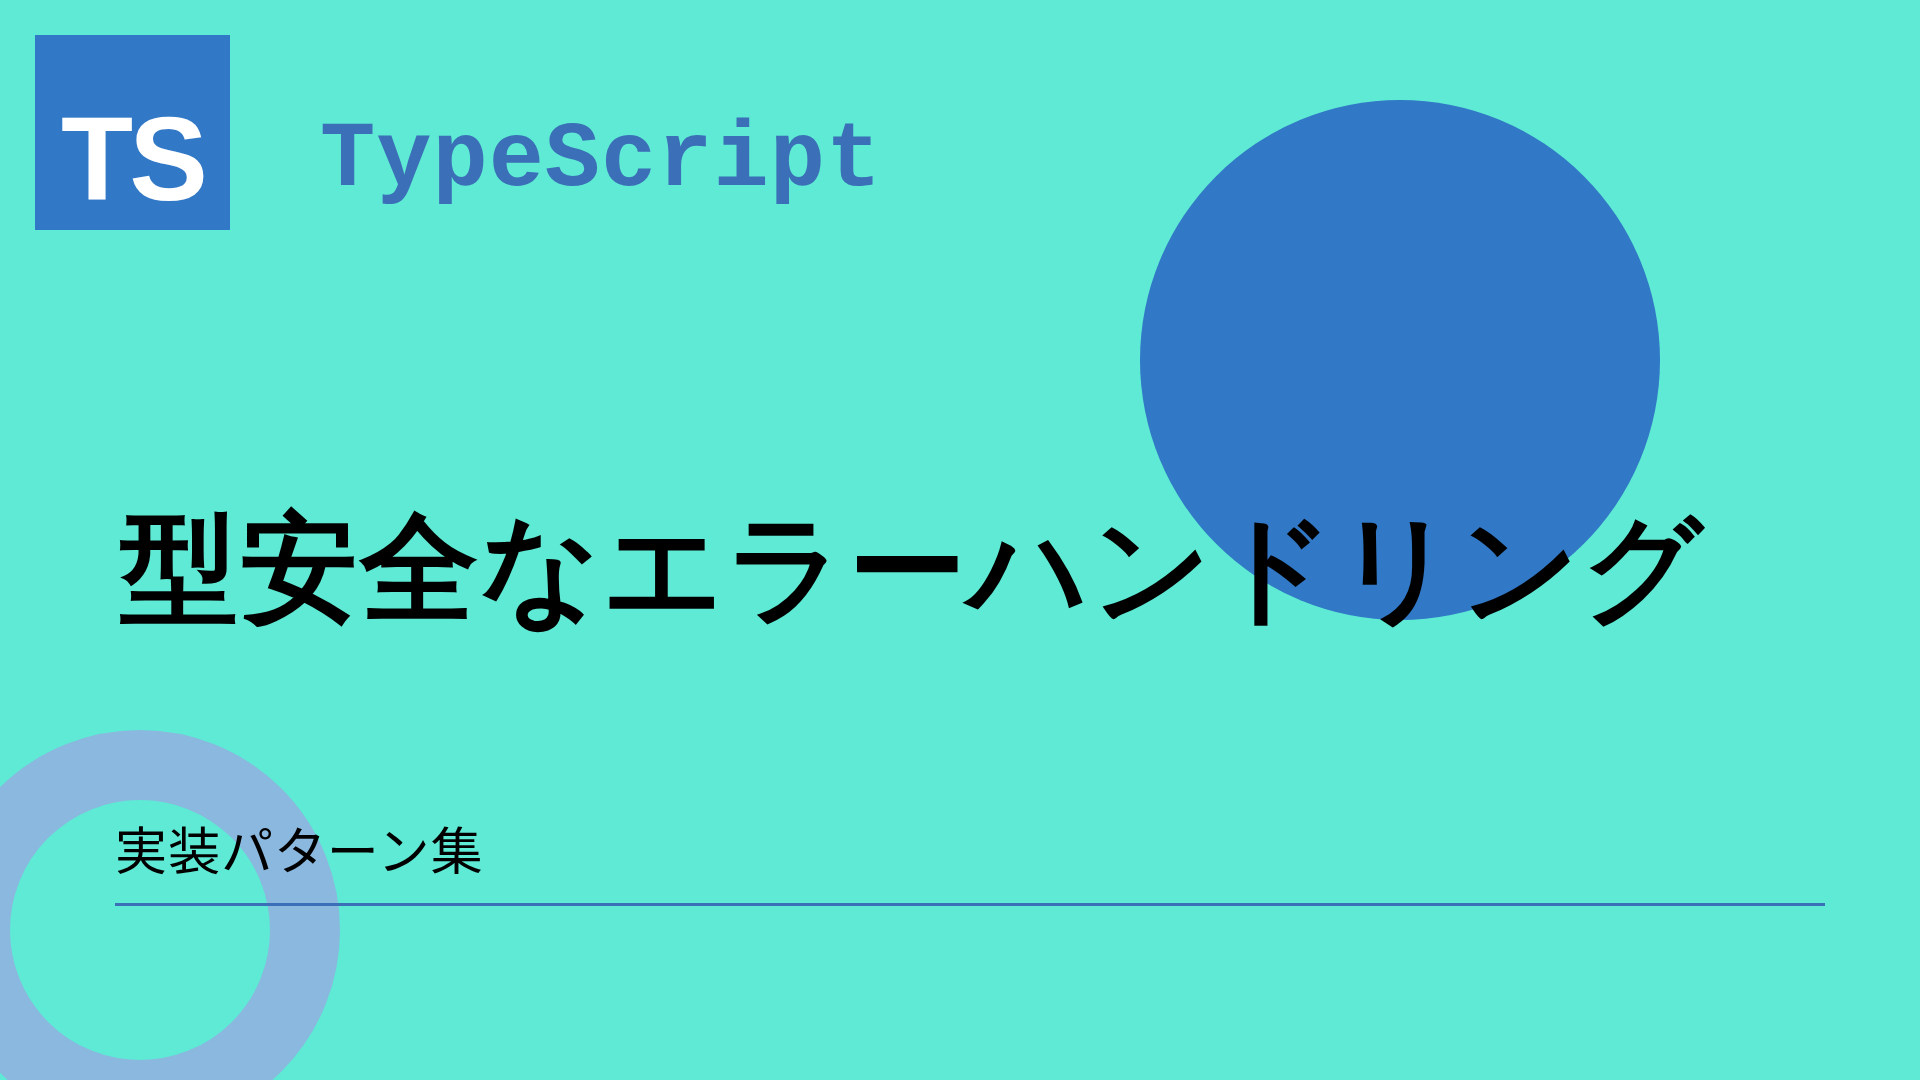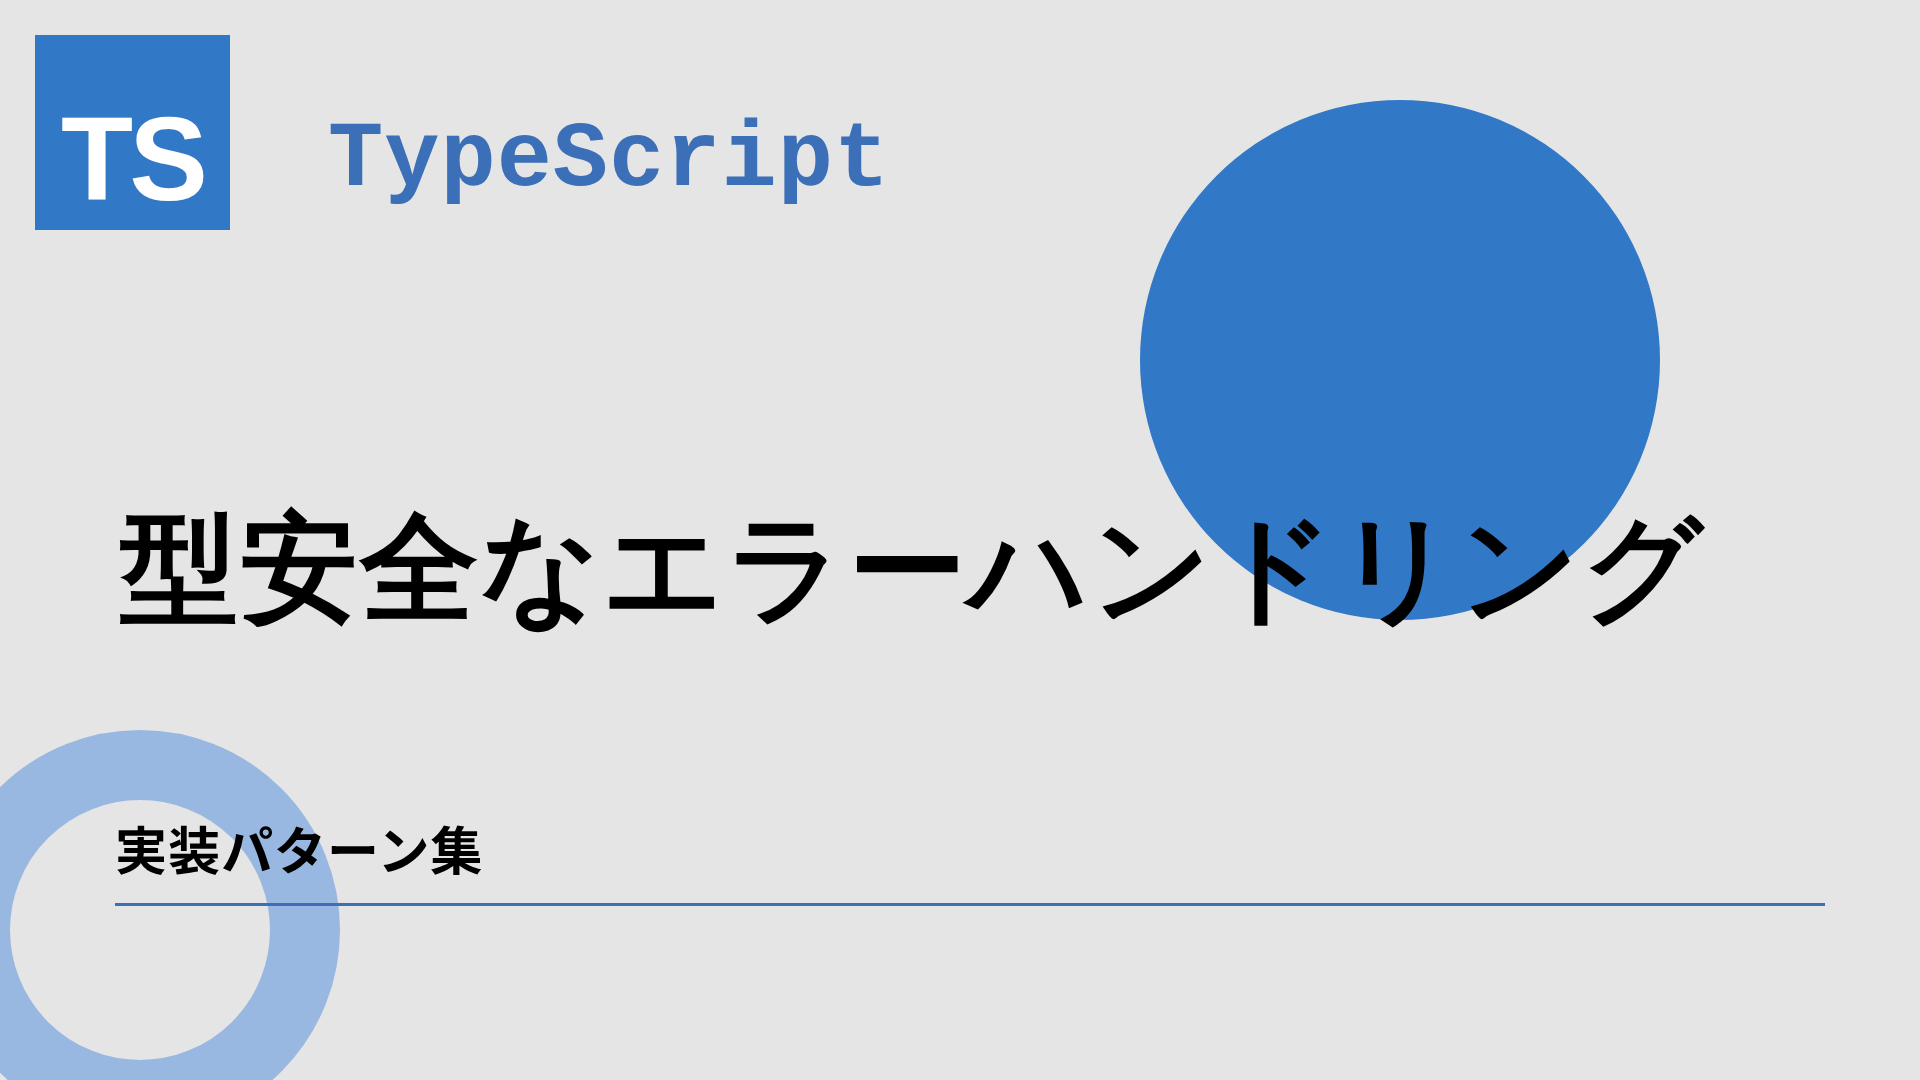--- a/index.html
+++ b/index.html
@@ -1,17 +1,17 @@
 <!DOCTYPE html>
 <html><head>
 <meta charset="utf-8">
 <style>
   * { margin: 0; padding: 0; box-sizing: border-box; }
   html, body { width: 1920px; height: 1080px; overflow: hidden; font-family: "Hiragino Kaku Gothic ProN", "Noto Sans JP", Meiryo, sans-serif; background: #fff; }
-  .slide { position: relative; width: 1920px; height: 1080px; background: #e5e5e5; }
+  .slide { position: relative; width: 1920px; height: 1080px; background: #5eead4; }
 
   .logo-box {
     position: absolute;
     left: 35px;
     top: 35px;
     width: 195px;
     height: 195px;
     background: #3178c6;
     display: flex;
     align-items: flex-end;
@@ -29,21 +29,20 @@
 
   .brand-text {
     position: absolute;
     left: 320px;
     top: 108px;
     font-family: Consolas, "SF Mono", Menlo, "Courier New", monospace;
     font-weight: 700;
     font-size: 92px;
     color: #3b6fb7;
     letter-spacing: 1px;
-    margin-left: 8px;
   }
 
   .big-circle {
     position: absolute;
     top: 100px;
     left: 1140px;
     width: 520px;
     height: 520px;
     border-radius: 50%;
     background: #3178c6;
@@ -76,21 +75,21 @@
 
   .subtitle-wrap {
     position: absolute;
     left: 115px;
     right: 95px;
     top: 810px;
     z-index: 2;
   }
   .subtitle-text {
     font-size: 52px;
-    font-weight: 700;
+    font-weight: 400;
     color: #000000;
     letter-spacing: 1px;
     margin-bottom: 18px;
   }
   .subtitle-rule {
     height: 3px;
     width: 100%;
     background: #3b6fb7;
   }
 </style>

